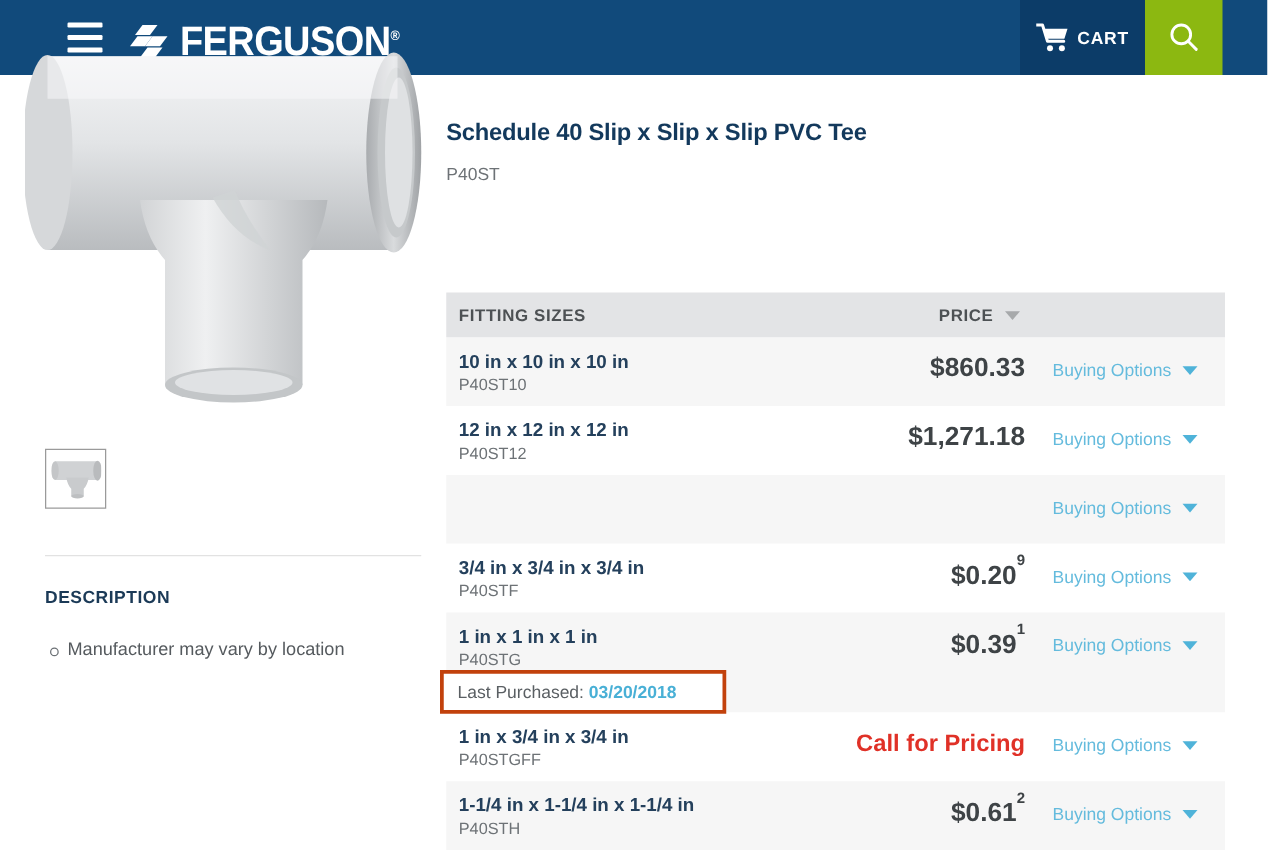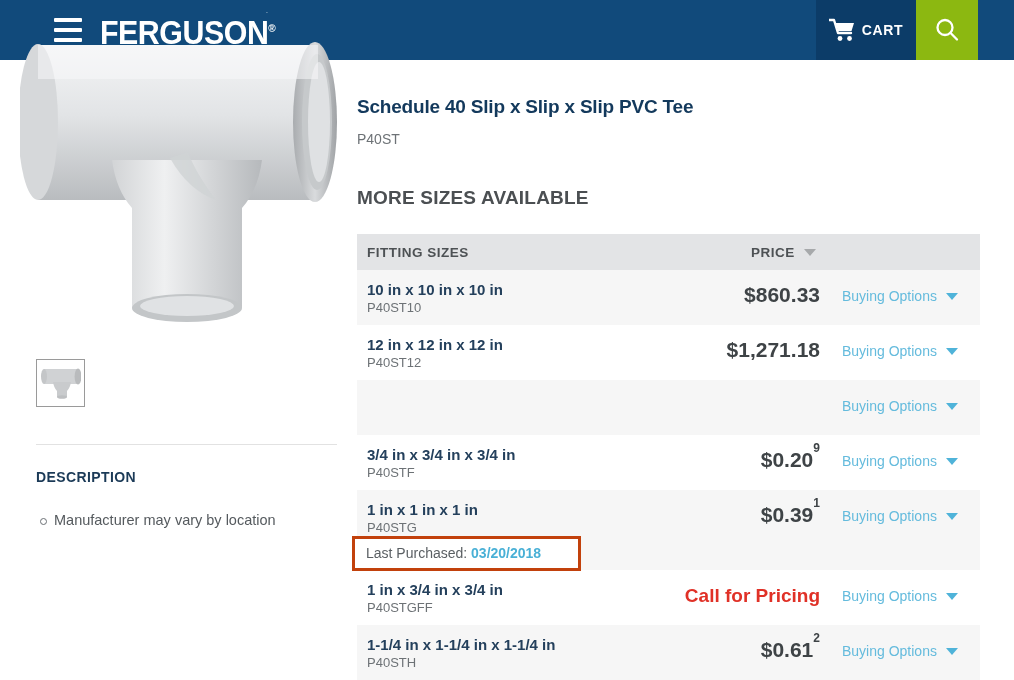--- a/index.html
+++ b/index.html
@@ -16,21 +16,21 @@
     position: absolute; left:0; top:0; width:1014px; height:60px;
     background:#114a7b;
   }
   .hamburger {
     position:absolute; left:54px; top:18px; width:28px; height:24px;
     display:flex; flex-direction:column; justify-content:space-between;
     cursor:pointer;
   }
   .hamburger span { display:block; width:28px; height:4px; background:#ffffff; border-radius:1px; }
 
-  .logo { position:absolute; left:100px; top:12px; height:36px; display:flex; align-items:flex-end;flex-direction:column; }
+  .logo { position:absolute; left:100px; top:12px; height:36px; display:flex; align-items:flex-end; }
   .logo-mark { width:40px; height:30px; margin-right:4px; }
   .logo-text {
     font-family:"Liberation Sans", sans-serif;
     font-weight:bold; font-size:33px; color:#ffffff;
     letter-spacing:-0.5px; transform: scaleX(0.92); transform-origin:left center;
     line-height:30px; white-space:nowrap;
   }
   .logo-reg { font-size:11px; vertical-align:super; font-weight:bold; }
 
   .cart-btn {
@@ -236,21 +236,20 @@
 
   <div class="divider"></div>
 
   <div class="desc-title">DESCRIPTION</div>
   <div class="desc-list">
     <div class="desc-item">Manufacturer may vary by location</div>
   </div>
 
   <div class="prod-title">Schedule 40 Slip x Slip x Slip PVC Tee</div>
   <div class="prod-sku">P40ST</div>
-  <div class="more-sizes">MORE SIZES AVAILABLE</div>
 
   <div class="table">
     <div class="thead">
       <span class="th-sizes">FITTING SIZES</span>
       <span class="th-price">PRICE</span>
       <span class="sort-caret"></span>
     </div>
 
     <div class="row alt">
       <div class="cell-size">

